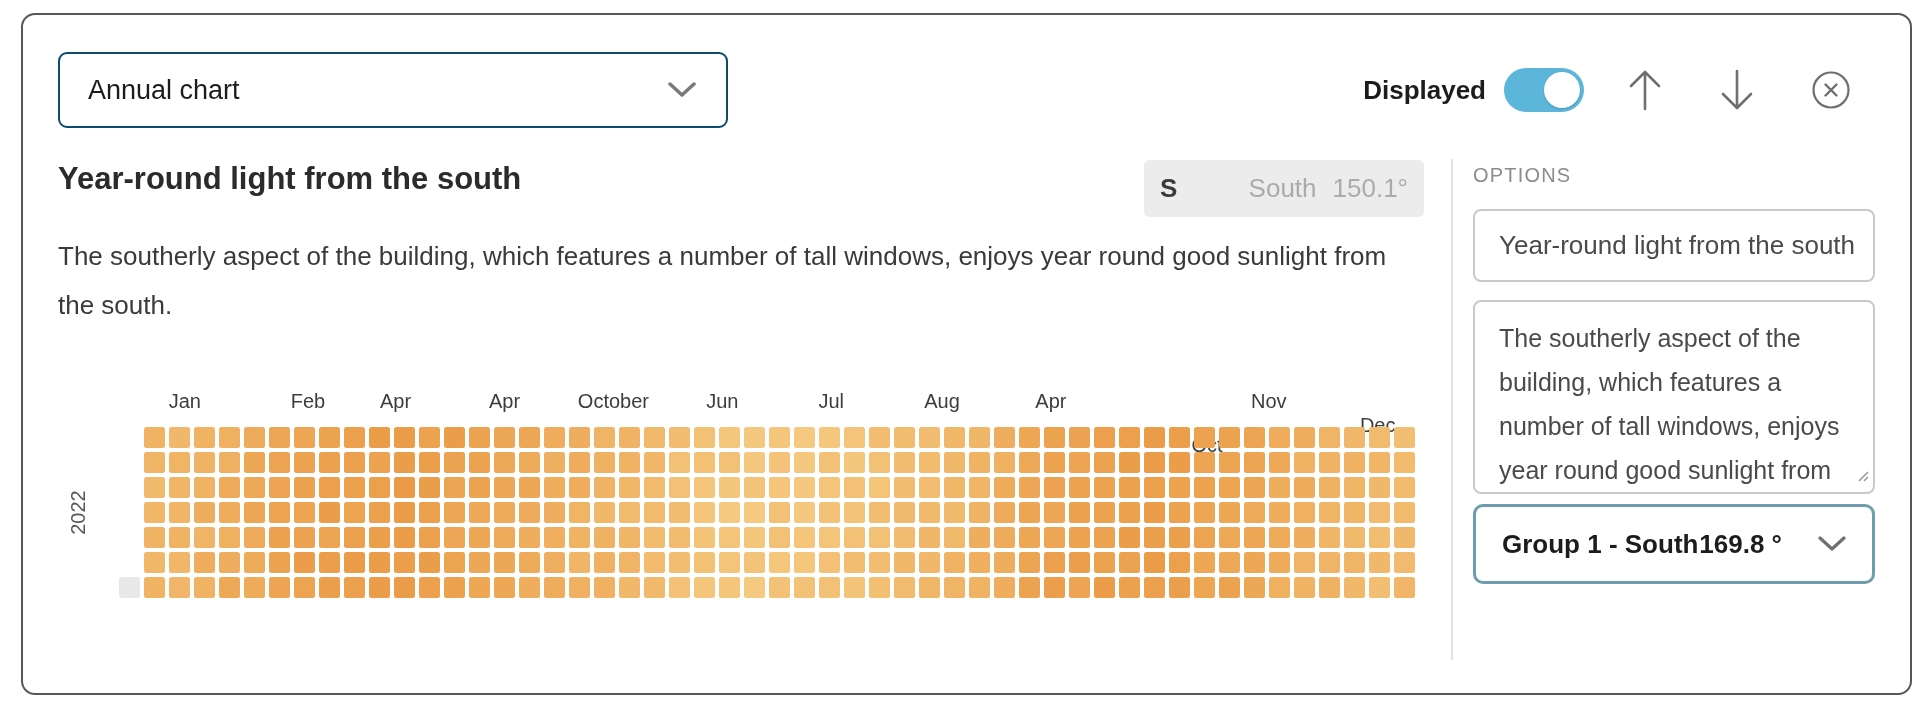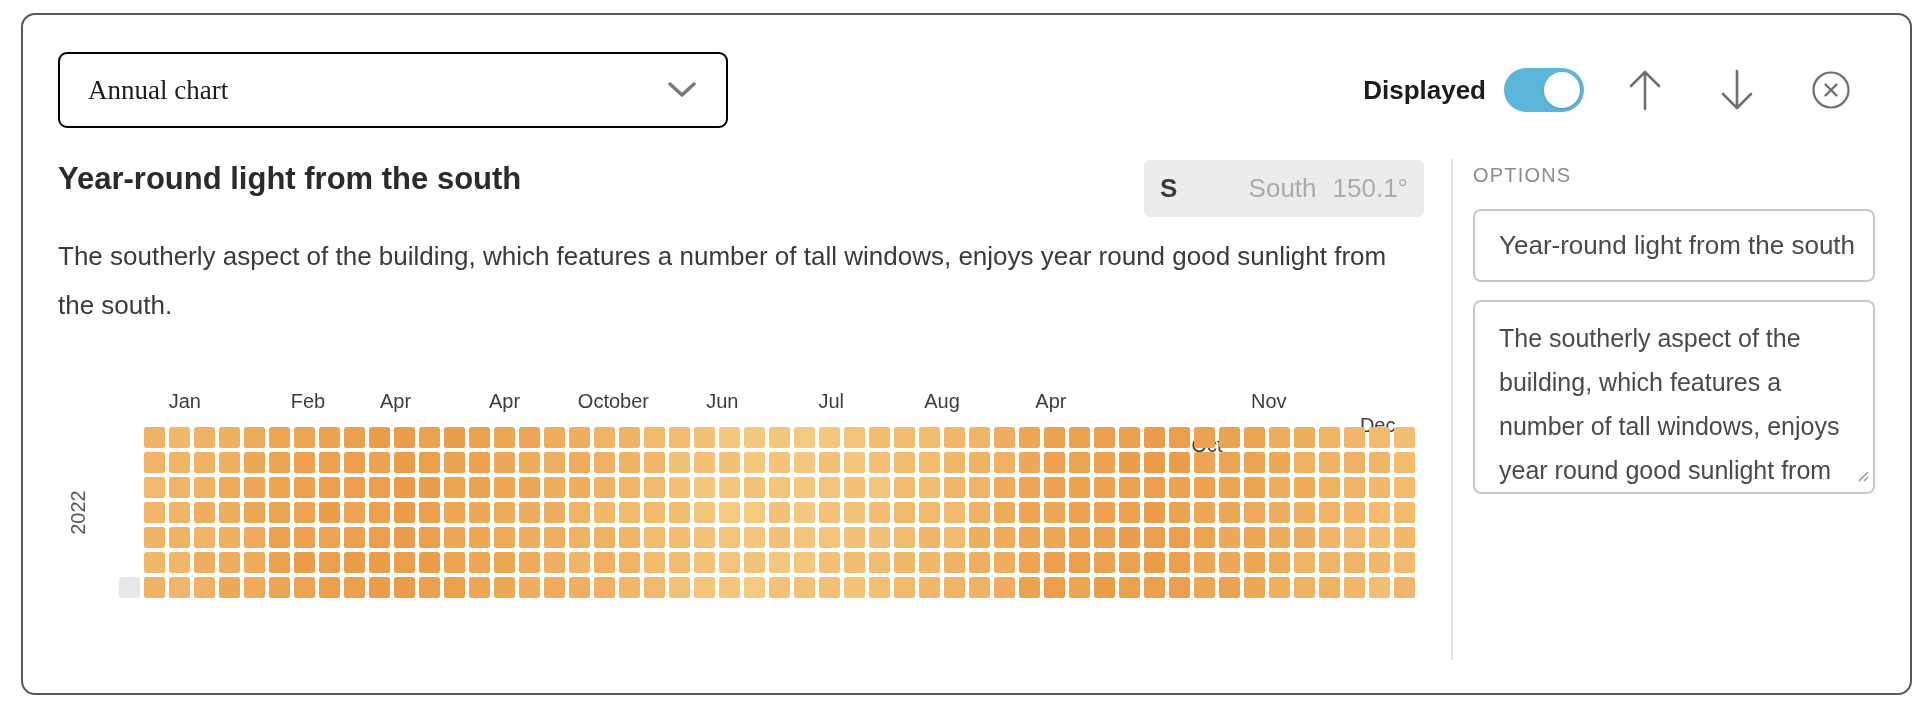--- a/index.html
+++ b/index.html
@@ -3,22 +3,22 @@
 <meta charset="utf-8">
 <style>
   * { box-sizing: border-box; margin: 0; padding: 0; }
   html,body { width:1922px; height:712px; background:#ffffff; overflow:hidden;
               font-family:"Liberation Sans", sans-serif; }
   .card { position:absolute; left:21px; top:13px; width:1891px; height:682px;
           background:#fff; border:2.5px solid var(--card-border,#575757); border-radius:14px; }
 
   
   .chart-type-select { position:absolute; left:35px; top:37px; width:670px; height:76px;
-          border:2px solid #000000; border-radius:9px; background:#fff;
-          display:flex; align-items:center; padding:0 30px 0 28px; cursor:pointer;font-family:Liberation Serif, serif; }
+          border:2px solid #0c4a6e; border-radius:9px; background:#fff;
+          display:flex; align-items:center; padding:0 30px 0 28px; cursor:pointer; }
   .chart-type-select .sel-label { font-size:27px; color:#1c1c1c; flex:1; }
   .right-controls { position:absolute; top:37px; right:58px; height:76px;
           display:flex; align-items:center; }
   .displayed-label { font-size:26px; font-weight:600; color:#1c1c1c; margin-right:18px; }
   .toggle { position:relative; width:80px; height:44px; border-radius:22px;
             background:var(--toggle,#5cb6da); margin-right:42px; cursor:pointer; }
   .toggle .knob { position:absolute; top:4px; right:4px; width:36px; height:36px;
             border-radius:50%; background:#fff; box-shadow:0 1px 2px rgba(0,0,0,.18); }
   .icon-btn { background:none; border:none; padding:0; cursor:pointer; display:flex;
             align-items:center; justify-content:center; }
@@ -620,13 +620,22 @@
 
   <div class="textarea-wrap">
     <textarea class="description-textarea" style="">The southerly aspect of the building, which features a number of tall windows, enjoys year round good sunlight from the south.</textarea>
     <span class="resize-handle">
       <svg width="15" height="15" viewBox="0 0 15 15">
         <path d="M14 5 L5 14 M14 10 L10 14" stroke="#9a9a9a" stroke-width="1.6" fill="none"></path>
       </svg>
     </span>
   </div>
 
+  <div class="group-select">
+    <span class="g-label">Group 1 - South</span>
+    <span class="g-angle">169.8 °</span>
+    <span class="chev">
+      <svg width="28" height="16" viewBox="0 0 28 16">
+          <path d="M2 2 L14 13 L26 2" fill="none" stroke="#6f6f6f" stroke-width="3.2" stroke-linecap="round" stroke-linejoin="round"></path>
+        </svg>
+    </span>
+  </div>
 </div>
 
 </body></html>

